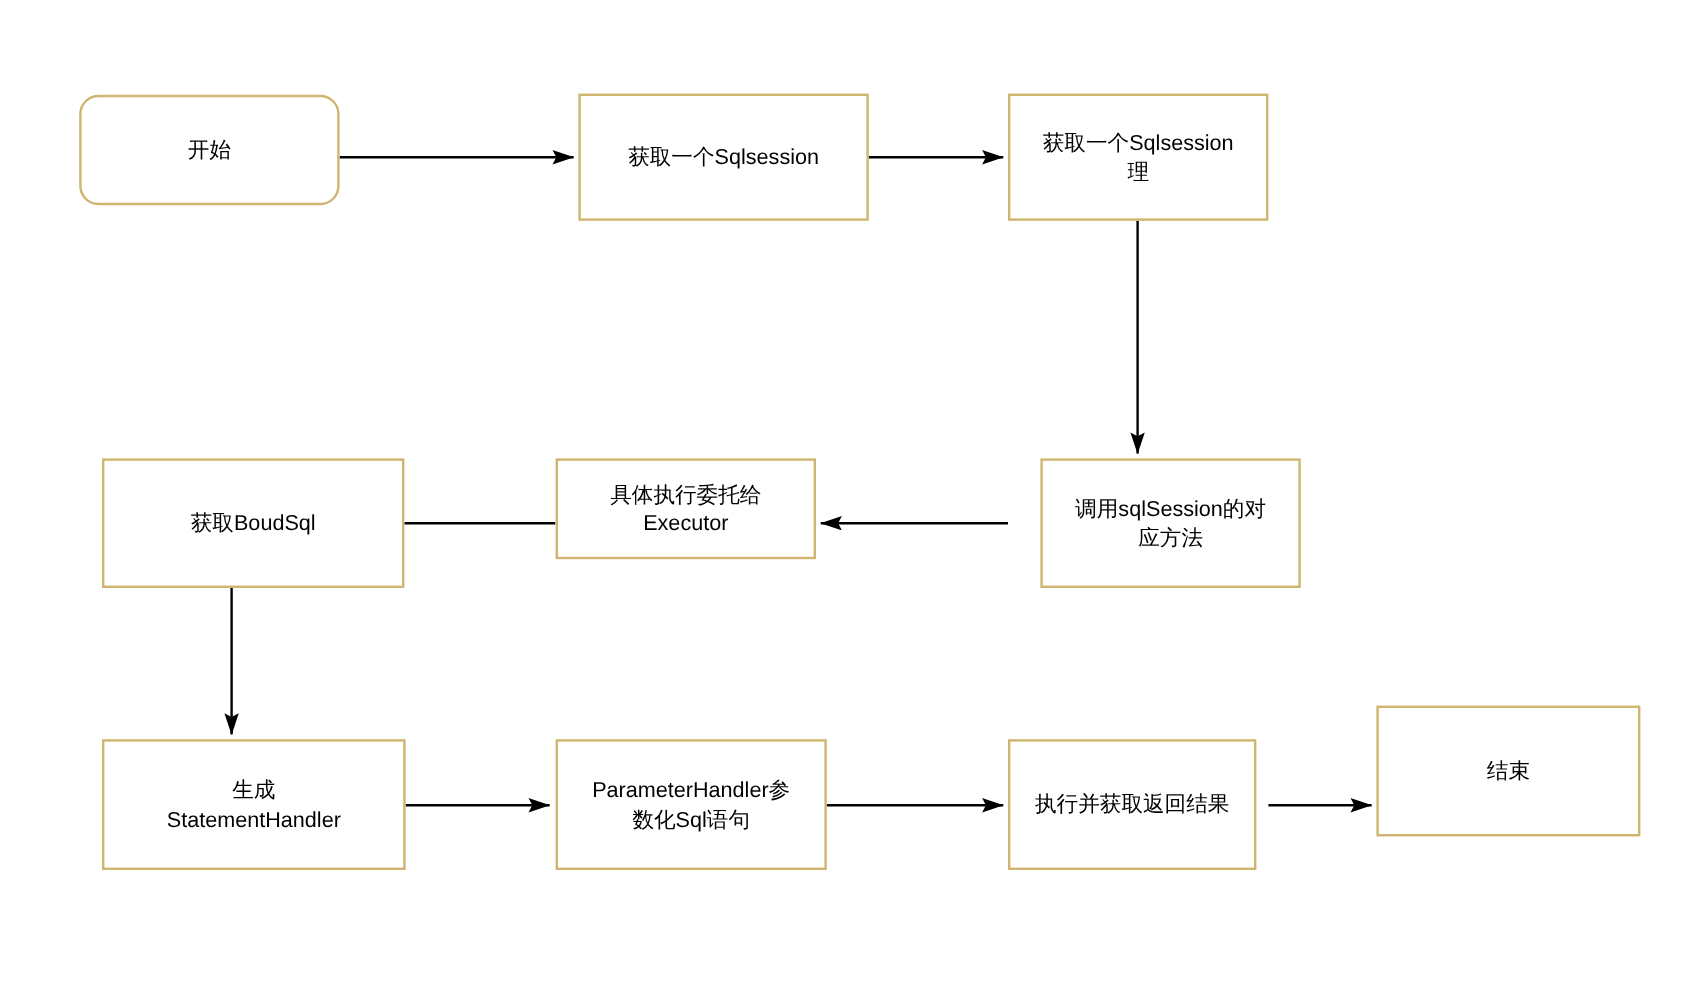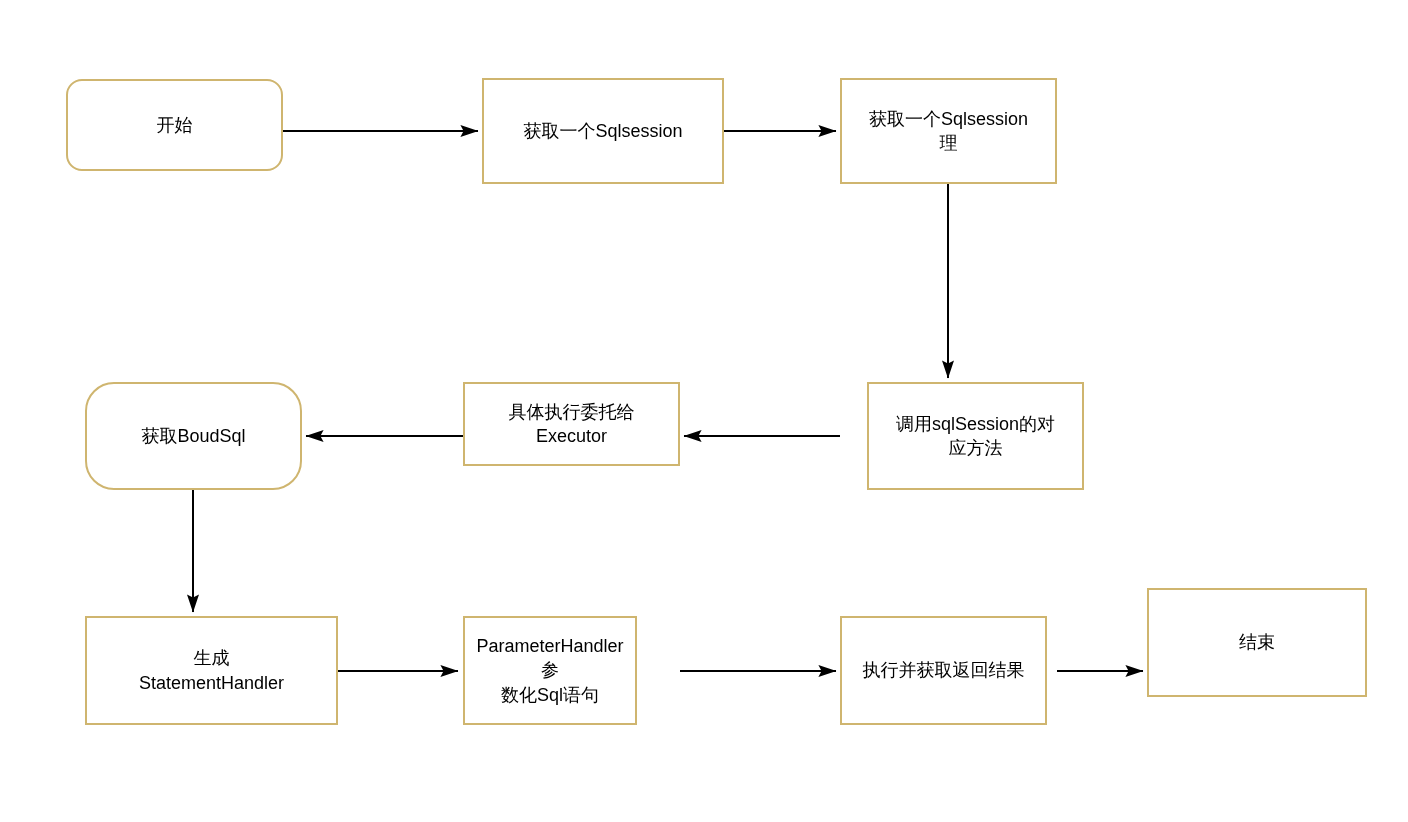--- a/index.html
+++ b/index.html
@@ -36,25 +36,25 @@
     justify-content: center;
     text-align: center;
     white-space: pre-line;
     padding: 4px 8px;
   }
   .rounded { border-radius: 16px; }
 
   .n-start  { left: 66px;   top: 79px;  width: 217px; height: 92px; }
   .n-getsql { left: 482px;  top: 78px;  width: 242px; height: 106px; }
   .n-proxy  { left: 840px;  top: 78px;  width: 217px; height: 106px; }
-  .n-boud   { left: 85px;   top: 382px; width: 217px; height: 108px; border-radius: 29px; }
+  .n-boud   { left: 85px;   top: 382px; width: 252px; height: 108px; }
   .n-exec   { left: 463px;  top: 382px; width: 217px; height: 84px; }
   .n-call   { left: 867px;  top: 382px; width: 217px; height: 108px; }
   .n-stmt   { left: 85px;   top: 616px; width: 253px; height: 109px; }
-  .n-param  { left: 463px;  top: 616px; width: 174px; height: 109px; }
+  .n-param  { left: 463px;  top: 616px; width: 226px; height: 109px; }
   .n-result { left: 840px;  top: 616px; width: 207px; height: 109px; }
   .n-end    { left: 1147px; top: 588px; width: 220px; height: 109px; }
 
   .edges line {
     stroke: #000000;
     stroke-width: 2;
   }
 </style>
 </head>
 <body>

